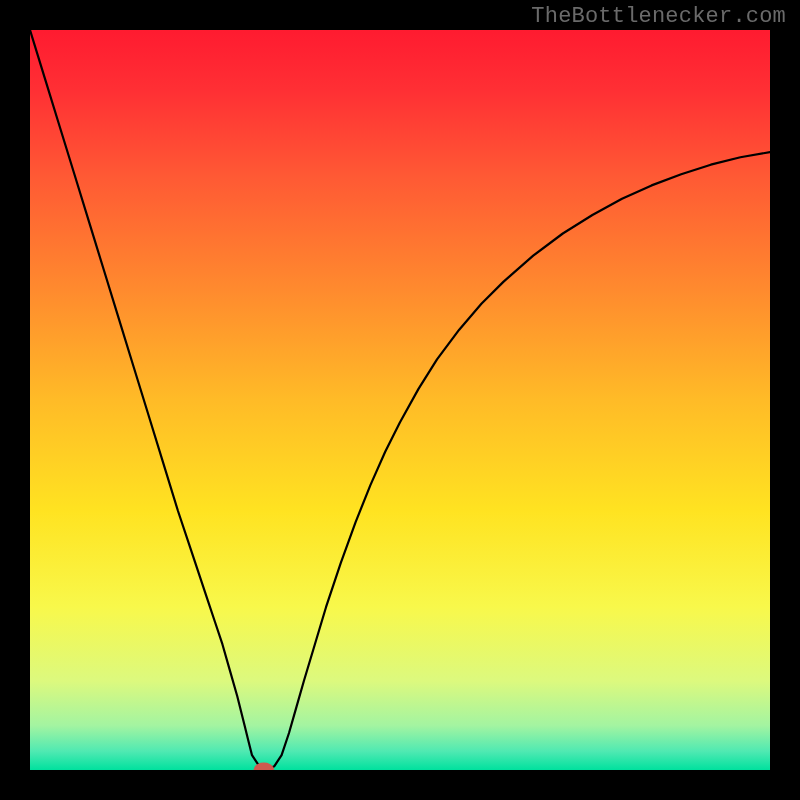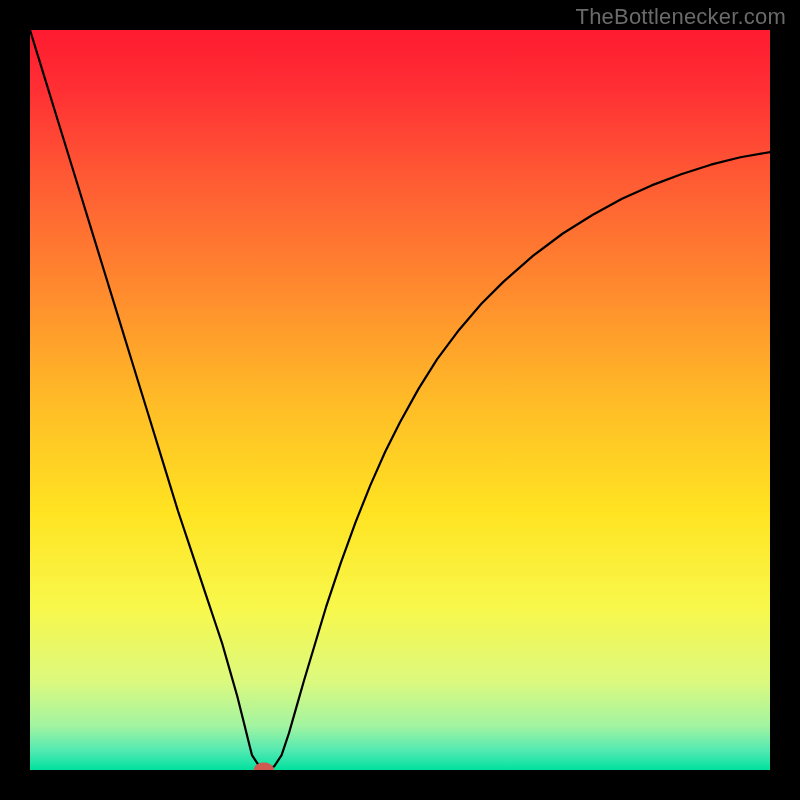--- a/index.html
+++ b/index.html
@@ -7,21 +7,21 @@
   .outer {
     width: 800px;
     height: 800px;
     background: #000;
     position: relative;
   }
   .watermark {
     position: absolute;
     top: 4px;
     right: 14px;
-    font-family: Liberation Sans, sans-serif;
+    font-family: Liberation Mono, monospace;
     font-size: 22px;
     color: #6a6a6a;
     font-weight: 500;
     letter-spacing: 0.2px;
   }
   .plot-wrap {
     position: absolute;
     left: 30px;
     top: 30px;
     width: 740px;

